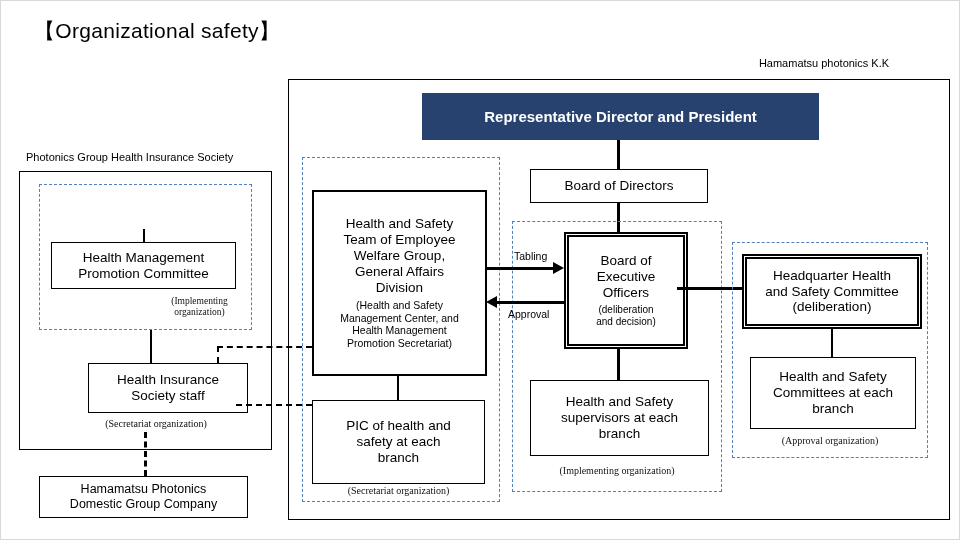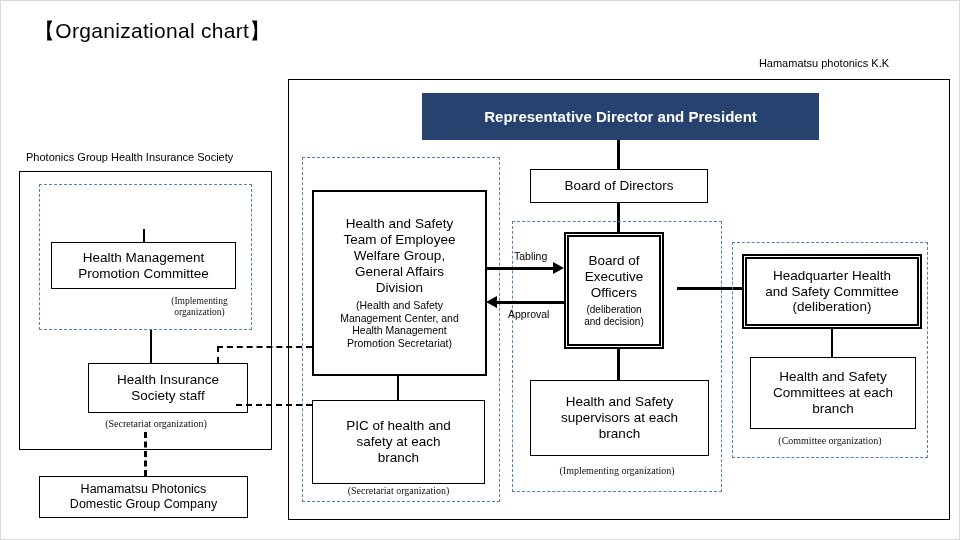--- a/index.html
+++ b/index.html
@@ -21,21 +21,21 @@
   .dash-v{position:absolute;border-left:2.5px dashed #000;width:0;}
   .arrow-r{position:absolute;width:0;height:0;border-top:6px solid transparent;border-bottom:6px solid transparent;border-left:11px solid #000;}
   .arrow-l{position:absolute;width:0;height:0;border-top:6px solid transparent;border-bottom:6px solid transparent;border-right:11px solid #000;}
   .banner{position:absolute;display:flex;align-items:center;justify-content:center;color:#fff;font-weight:bold;font-size:15px;}
 </style>
 </head>
 <body>
 
 <div class="canvas">
 
-  <div class="abs" style="left:33px;top:16px;font-size:21px;letter-spacing:0.3px;">【Organizational chart】</div>
+  <div class="abs" style="left:33px;top:16px;font-size:21px;letter-spacing:0.3px;">【Organizational safety】</div>
 
   <div class="abs" style="left:700px;top:56px;width:246px;text-align:center;font-size:11px;">Hamamatsu photonics K.K</div>
 
   <div class="solid-frame" style="left:287px;top:78px;width:662px;height:441px;"></div>
 
   <div class="banner" style="left:421px;top:92px;width:397px;height:47px;background:#27426f;">
     <span>Representative Director and President</span>
   </div>
 
   <div class="vline" style="left:616px;top:139px;width:3px;height:29px;"></div>
@@ -65,21 +65,21 @@
   <div class="box" style="left:311px;top:399px;width:173px;height:84px;">
     <span class="t">PIC of health and
 safety at each
 branch</span>
   </div>
 
   <div class="caption" style="left:311px;top:484px;width:173px;">(Secretariat organization)</div>
 
   <div class="dashed-frame" style="left: 511px; top: 220px; width: 210px; height: 271px; border-color: rgb(79, 129, 189);"></div>
 
-  <div class="box double" style="left:563px;top:231px;width:100px;height:117px;">
+  <div class="box double" style="left:563px;top:231px;width:124px;height:117px;">
     <span class="t">Board of
 Executive
 Officers</span>
     <span class="s">(deliberation
 and decision)</span>
   </div>
 
   <div class="vline" style="left:616px;top:348px;width:3px;height:31px;"></div>
 
   <div class="box" style="left:529px;top:379px;width:179px;height:76px;">
@@ -109,21 +109,21 @@
   </div>
 
   <div class="vline" style="left:830px;top:328px;width:2px;height:28px;"></div>
 
   <div class="box" style="left:749px;top:356px;width:166px;height:72px;">
     <span class="t">Health and Safety
 Committees at each
 branch</span>
   </div>
 
-  <div class="caption" style="left:731px;top:434px;width:196px;">(Committee organization)</div>
+  <div class="caption" style="left:731px;top:434px;width:196px;">(Approval organization)</div>
 
   <div class="abs" style="left:25px;top:150px;font-size:11px;text-align:right;">Photonics Group Health Insurance Society</div>
 
   <div class="solid-frame" style="left:18px;top:170px;width:253px;height:279px;"></div>
 
   <div class="dashed-frame" style="left: 38px; top: 183px; width: 213px; height: 146px; border-color: rgb(79, 129, 189);"></div>
 
 
   <div class="vline" style="left:142px;top:228px;width:2px;height:13px;"></div>
 

